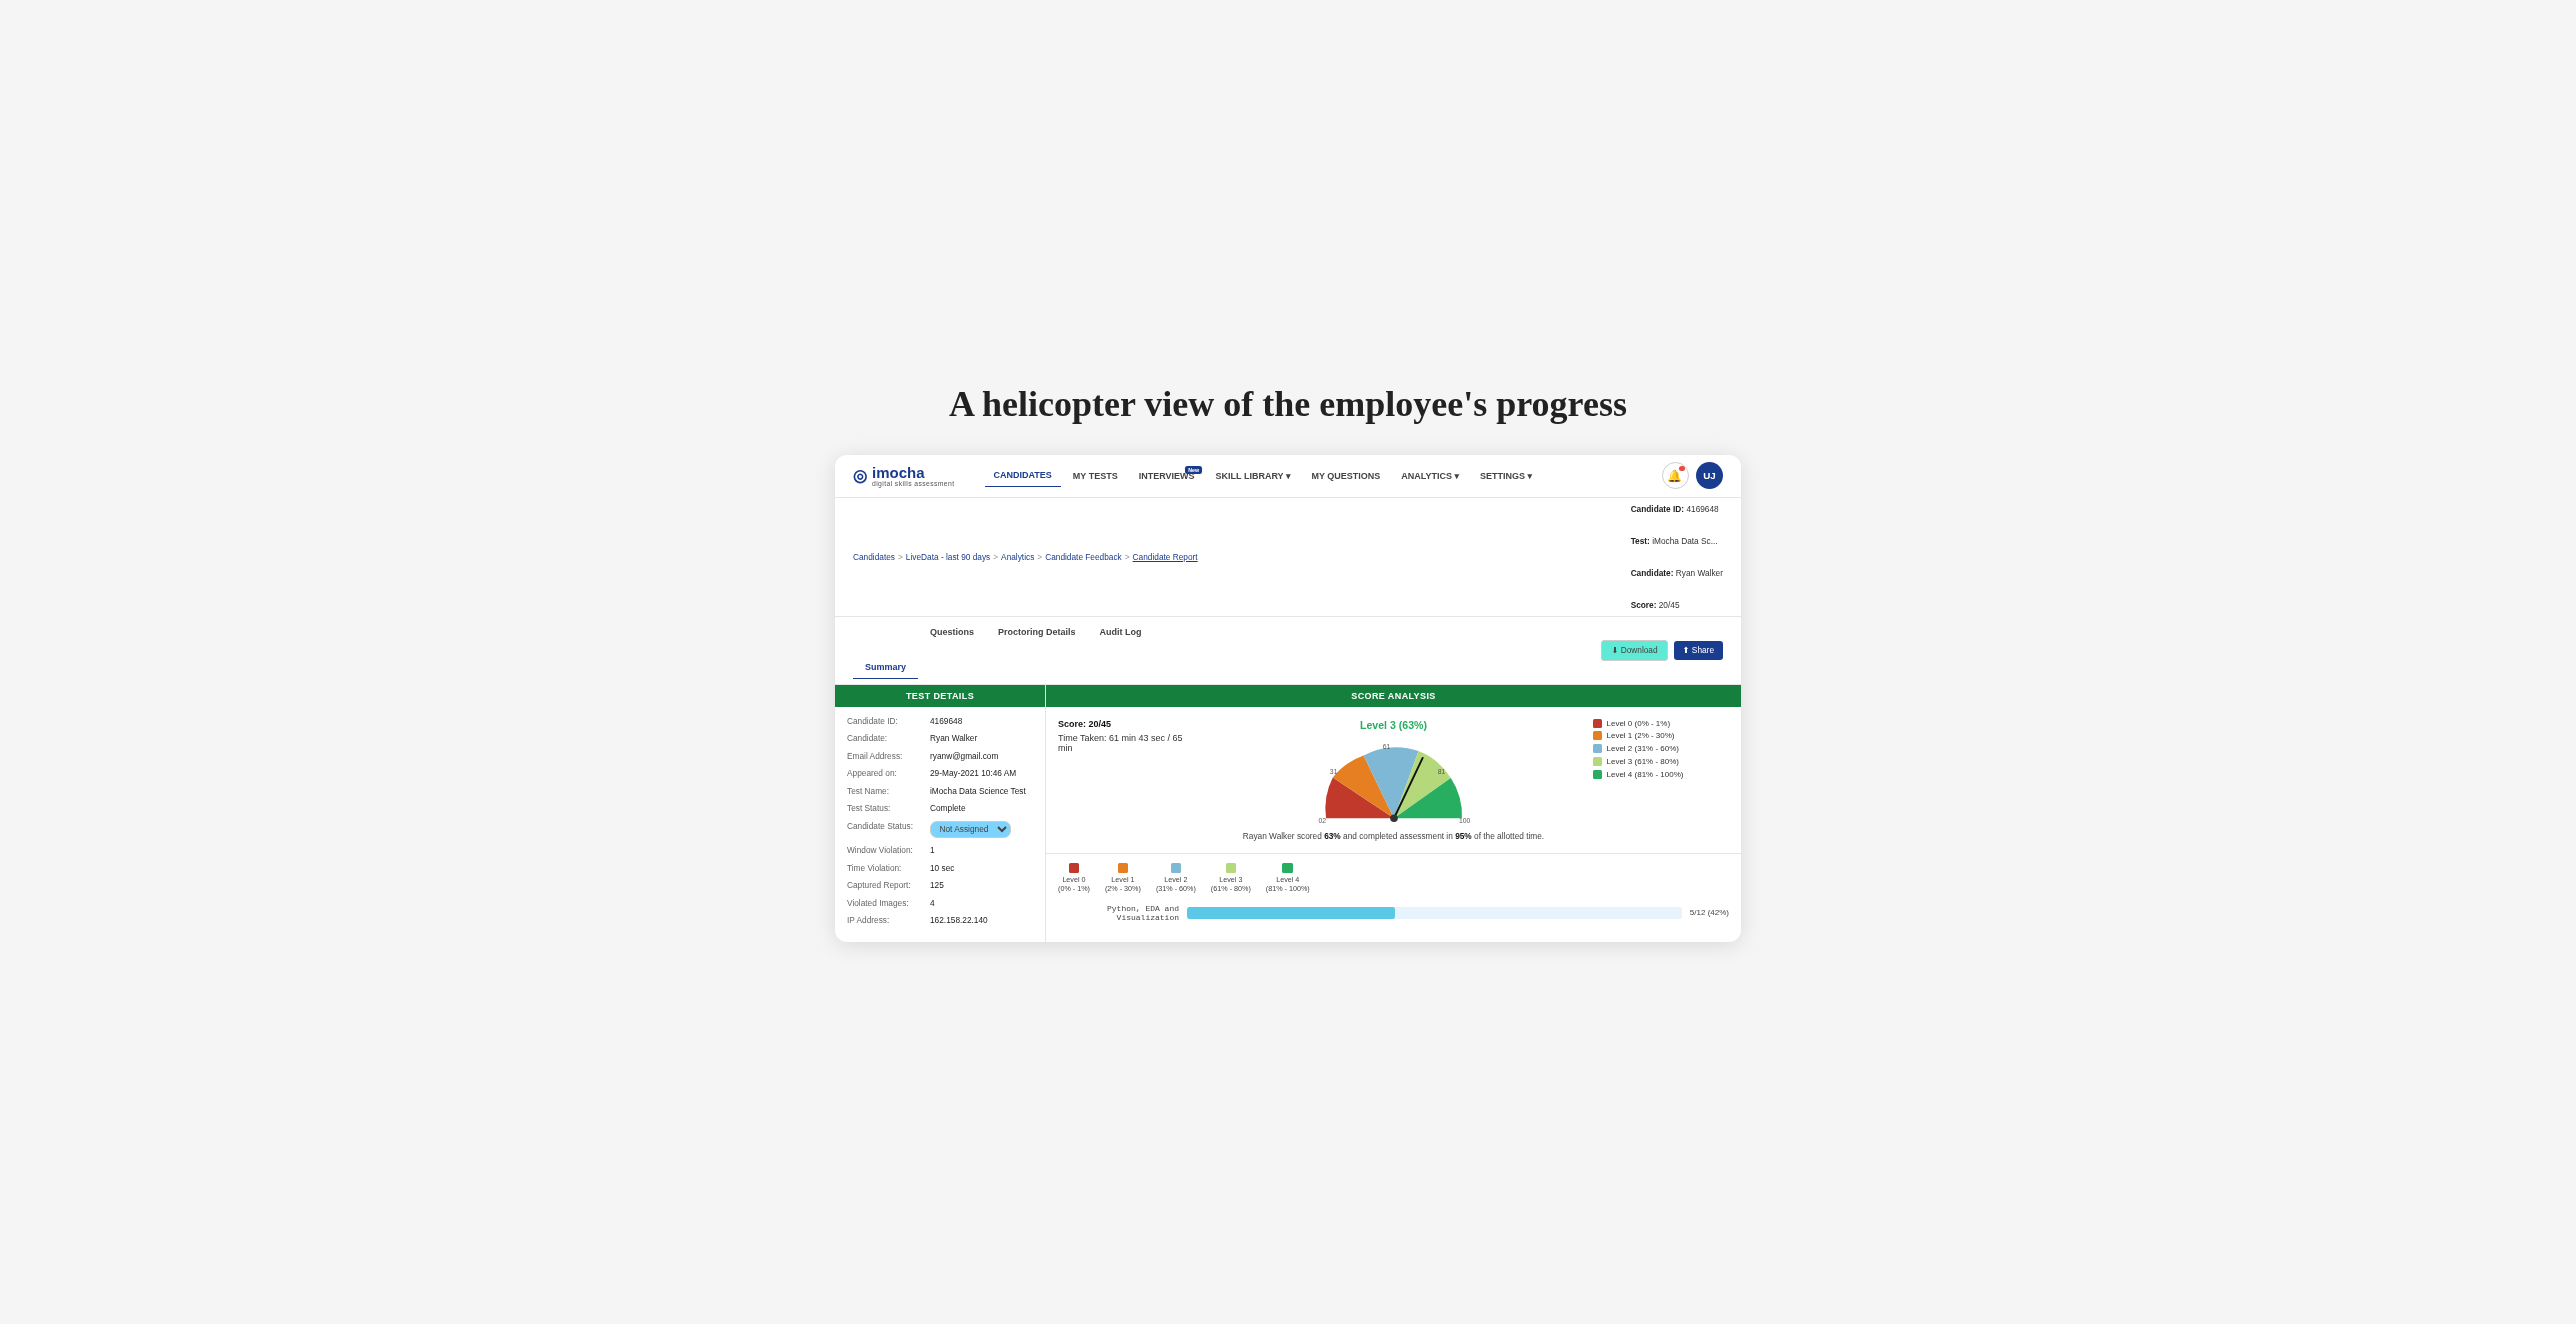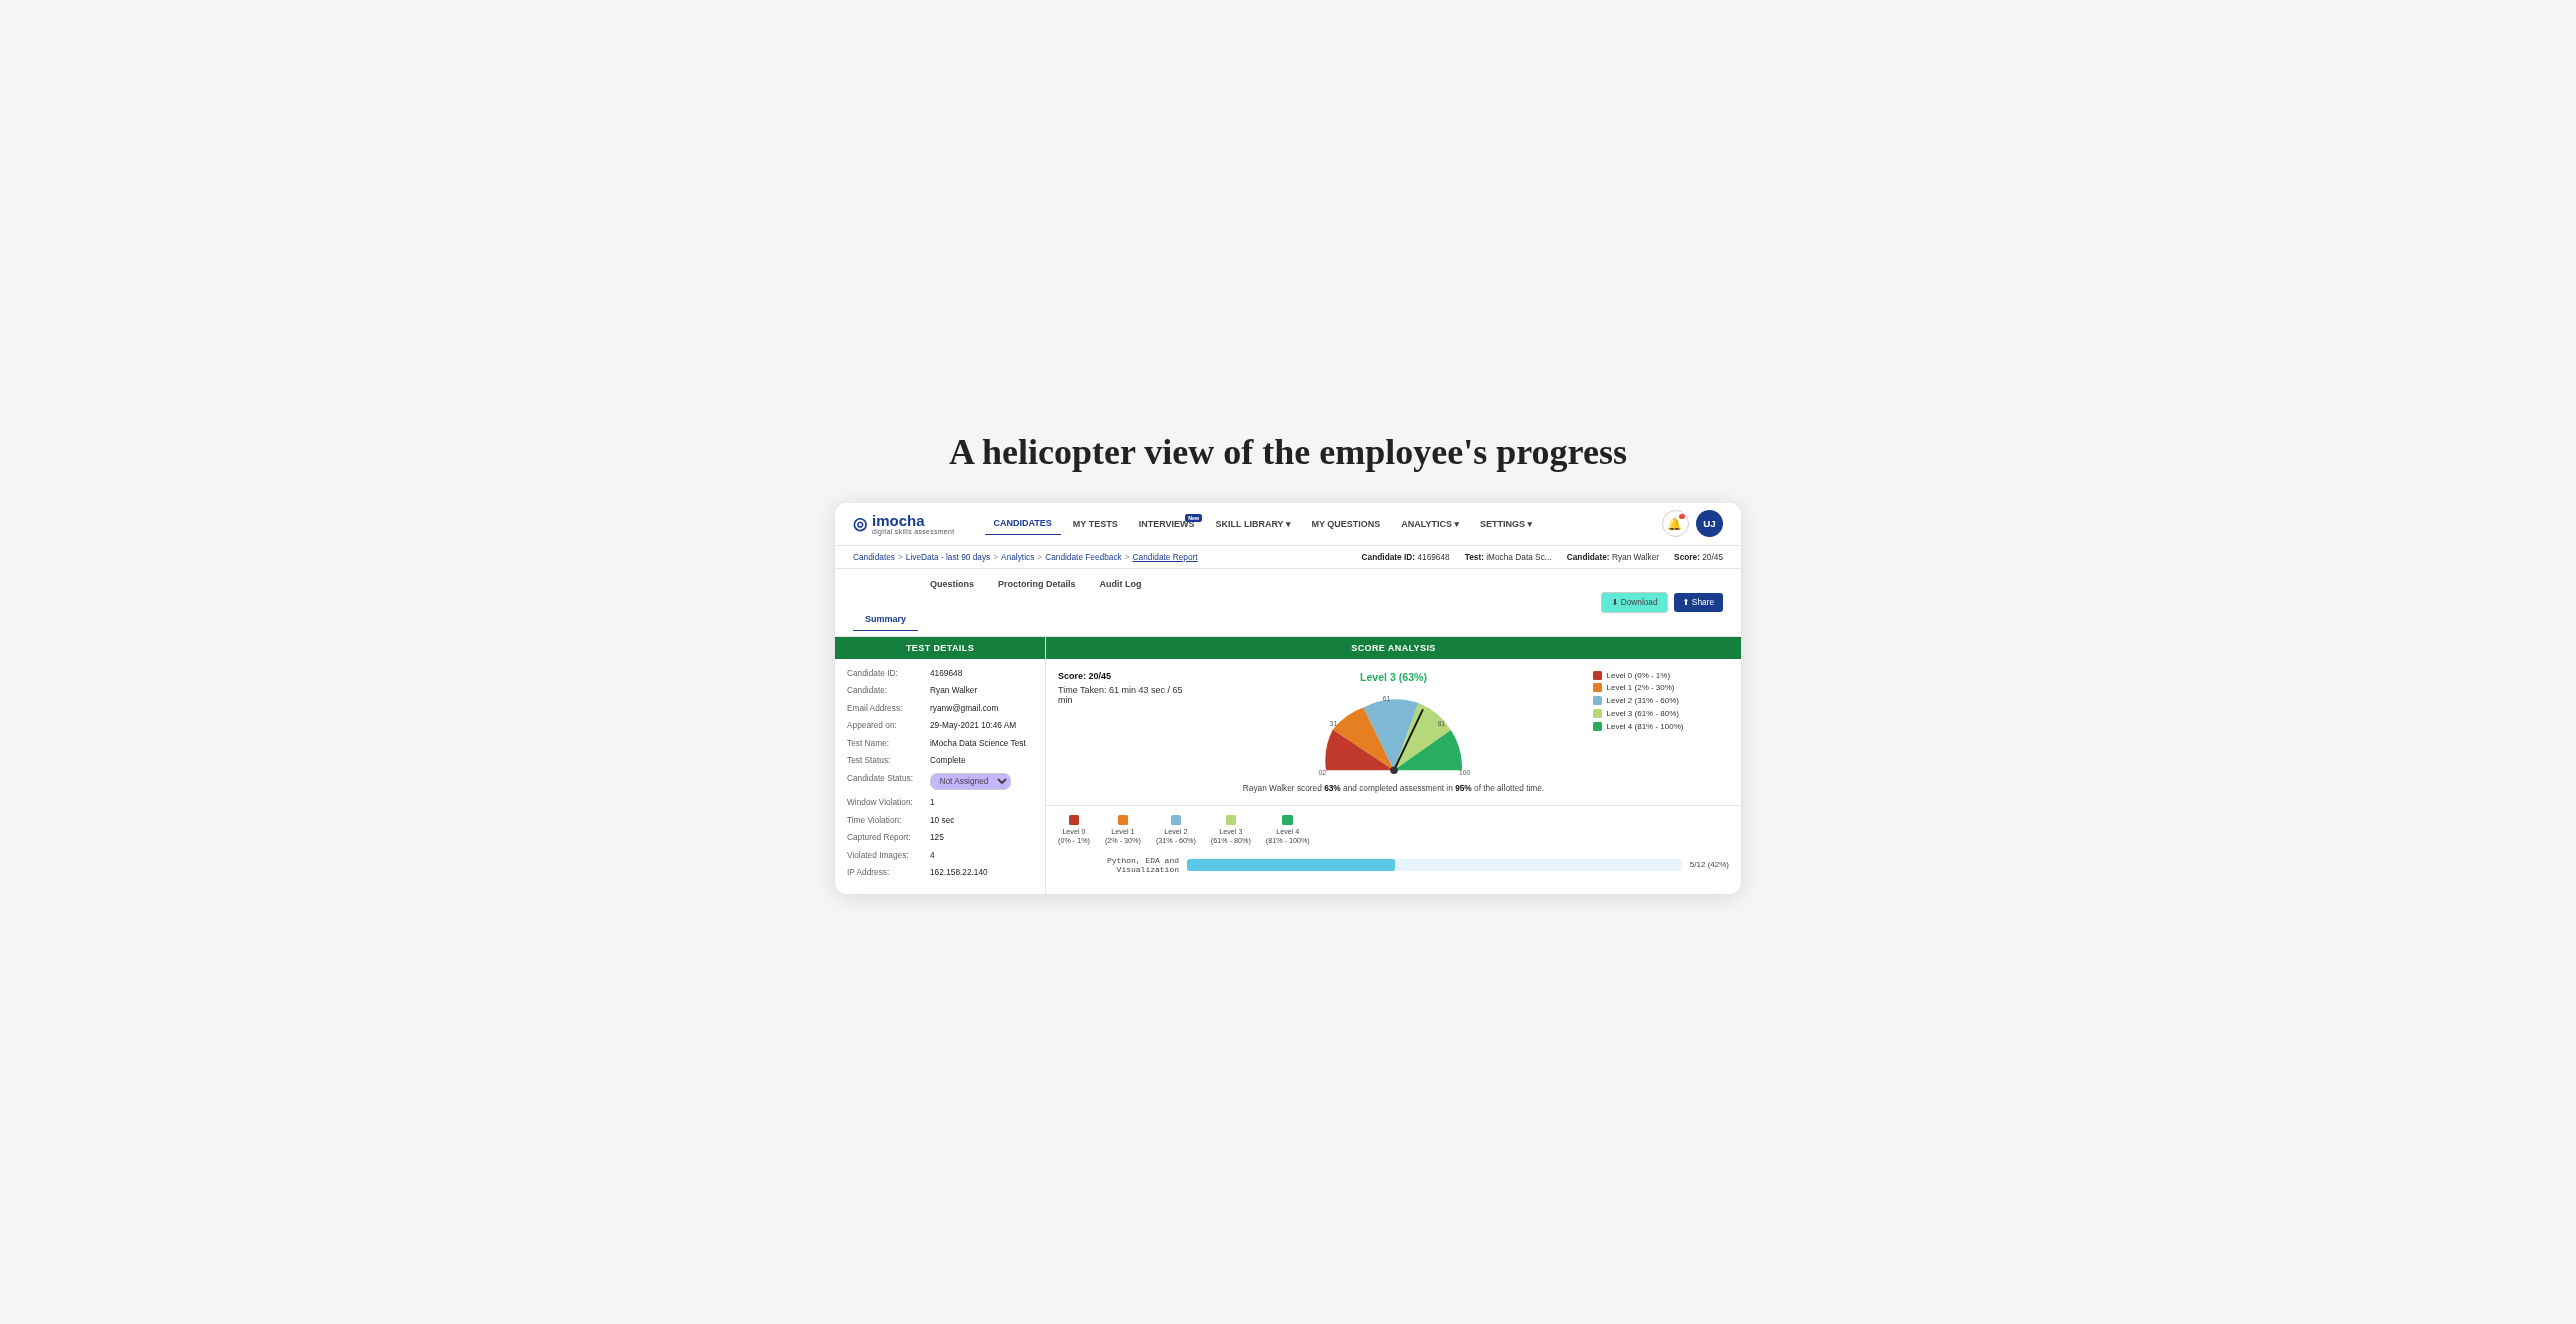--- a/index.html
+++ b/index.html
@@ -148,22 +148,23 @@
       align-items: center;
       gap: 3px;
     }
     .breadcrumb-link {
       color: #1a3c8f;
       cursor: pointer;
     }
     .breadcrumb-sep { color: #999; }
     .breadcrumb-right {
       display: flex;
-      gap: 15px;
+      gap: 22px;
       font-size: 8.3px;
+      flex-direction: column;
     }
     .breadcrumb-right span { color: #333; }
     .breadcrumb-right strong { color: #222; }
 
     
     .action-bar {
       padding: 4.5px 18px;
       display: flex;
       align-items: center;
       justify-content: space-between;
@@ -253,21 +254,21 @@
     .detail-value {
       color: #222;
       font-weight: 500;
     }
     .select-status {
       border: 0.8px solid #ccc;
       border-radius: 7px;
       padding: 1.5px 4.5px;
       font-size: 8.3px;
       color: #444;
-      background: #c4b5fd;
+      background: #7dd3fc;
       cursor: pointer;
     }
 
     
     .right-panel {
       flex: 1;
       overflow: hidden;
     }
 
     

